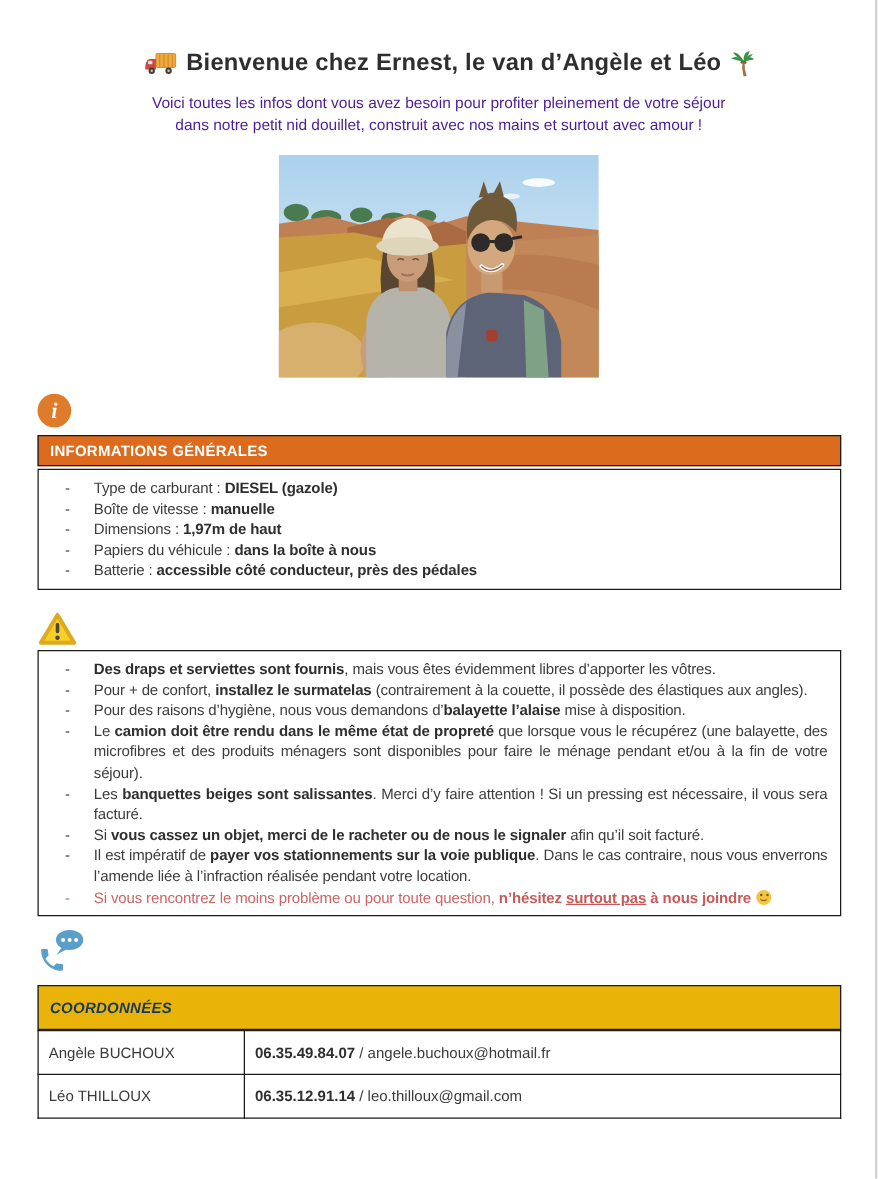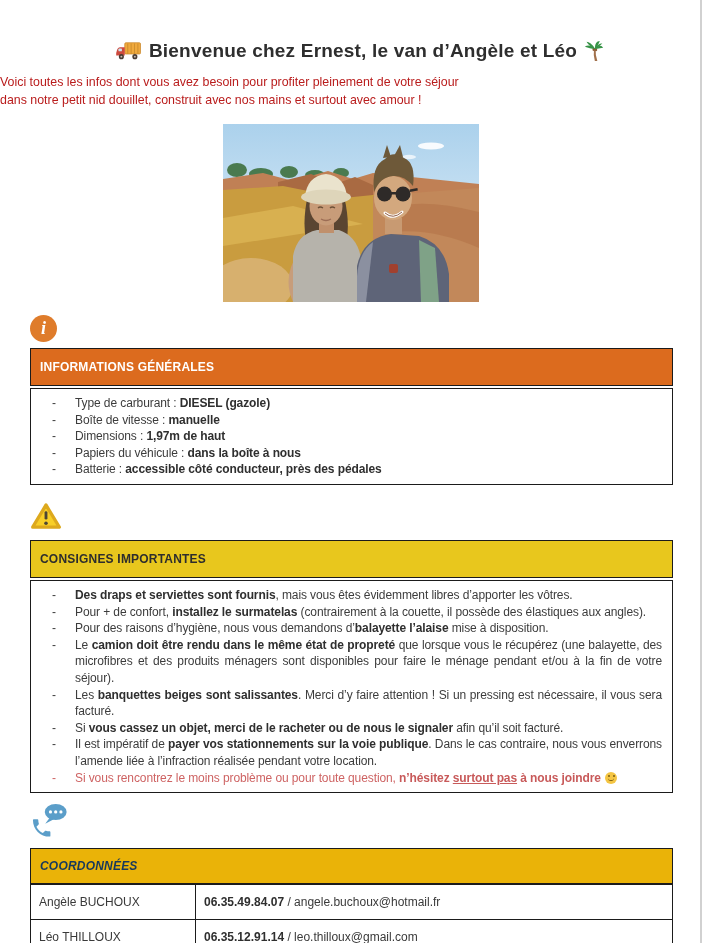--- a/index.html
+++ b/index.html
@@ -9,37 +9,37 @@
     font-family:"Liberation Sans","DejaVu Sans",sans-serif; color:#3c3c3c;
   }
   body::after { 
     content:""; position:absolute; top:0; right:0; width:2px; height:100%;
     background:#c6c6c6; opacity:.8;
   }
   .title-row {
     margin-top:40px; display:flex; justify-content:center; align-items:center; gap:7px;padding-left:17px;
   }
   .title-text { font-size:19px; font-weight:bold; color:#2e2e2e; letter-spacing:.2px; }
-  .intro { margin-top:11px; font-size:12.4px; line-height:18px; color:#b91c1c; }
+  .intro { margin-top:11px; text-align:center; font-size:12.4px; line-height:18px; color:#4c1d95; }
   .photo { display:block; margin:15px auto 0; width:256px; height:178px; }
 
   .content-col { margin-left:30px; width:643px; }
 
   .sec-icon { display:block; }
   .info-badge {
     margin-top:13px; width:27px; height:27px; border-radius:50%;
     background:#df7c2b; color:#fff; text-align:center;
     font-family:"Liberation Serif","DejaVu Serif",serif;
     font-style:italic; font-weight:bold; font-size:18px; line-height:26px;
   }
   .warn-svg { margin-top:17px; }
   .phone-svg { margin-top:9px; }
 
   .bar {
-    height:38px; border:1px solid #1b1b1b; display:flex; align-items:center;
+    height:25px; border:1px solid #1b1b1b; display:flex; align-items:center;
     padding-left:9px; font-size:12px; font-weight:bold; letter-spacing:.2px;
   }
   .bar.orange { margin-top:6px; background:#dc6b1e; color:#ffffff; }
   .bar.yellow { margin-top:9px; background:#e8c71d; color:#2d2d2d; }
   .bar.blue   { margin-top:8px; background:#eab308; color:#17395c; height:36px;font-style:italic; }
 
   .box { margin-top:2px; border:1px solid #1b1b1b; padding:6px 0 6px 0; }
   .li { display:flex; align-items:flex-start; font-size:12px; line-height:16.6px; letter-spacing:-0.1px; }
   .li .dash { flex:none; width:23px; margin-left:21px; }
   .li .txt { flex:1; padding-right:10px; }
@@ -194,23 +194,20 @@
         <span class="txt"><span>Batterie : </span><span class="b">accessible côté conducteur, près des pédales</span></span>
       </div>
   </div>
 
   <svg class="warn-svg sec-icon" width="32" height="29" viewBox="0 0 36 32">
     <path d="M18,3 L33,28 L3,28 Z" fill="#f8cf27" stroke="#dda91d" stroke-width="3.6" stroke-linejoin="round"></path>
     <rect x="16.4" y="10" width="3.2" height="9.5" rx="1.6" fill="#4d4635"></rect>
     <circle cx="18" cy="23.5" r="2" fill="#4d4635"></circle>
   </svg>
 
-  <div class="bar yellow">
-    <span>CONSIGNES IMPORTANTES</span>
-  </div>
   <div class="box">
     <div class="li">
         <span class="dash">-</span>
         <span class="txt"><span class="b">Des draps et serviettes sont fournis</span><span>, mais vous êtes évidemment libres d’apporter les vôtres.</span></span>
       </div>
     <div class="li">
         <span class="dash">-</span>
         <span class="txt"><span>Pour + de confort, </span><span class="b">installez le surmatelas</span><span> (contrairement à la couette, il possède des élastiques aux angles).</span></span>
       </div>
     <div class="li">

